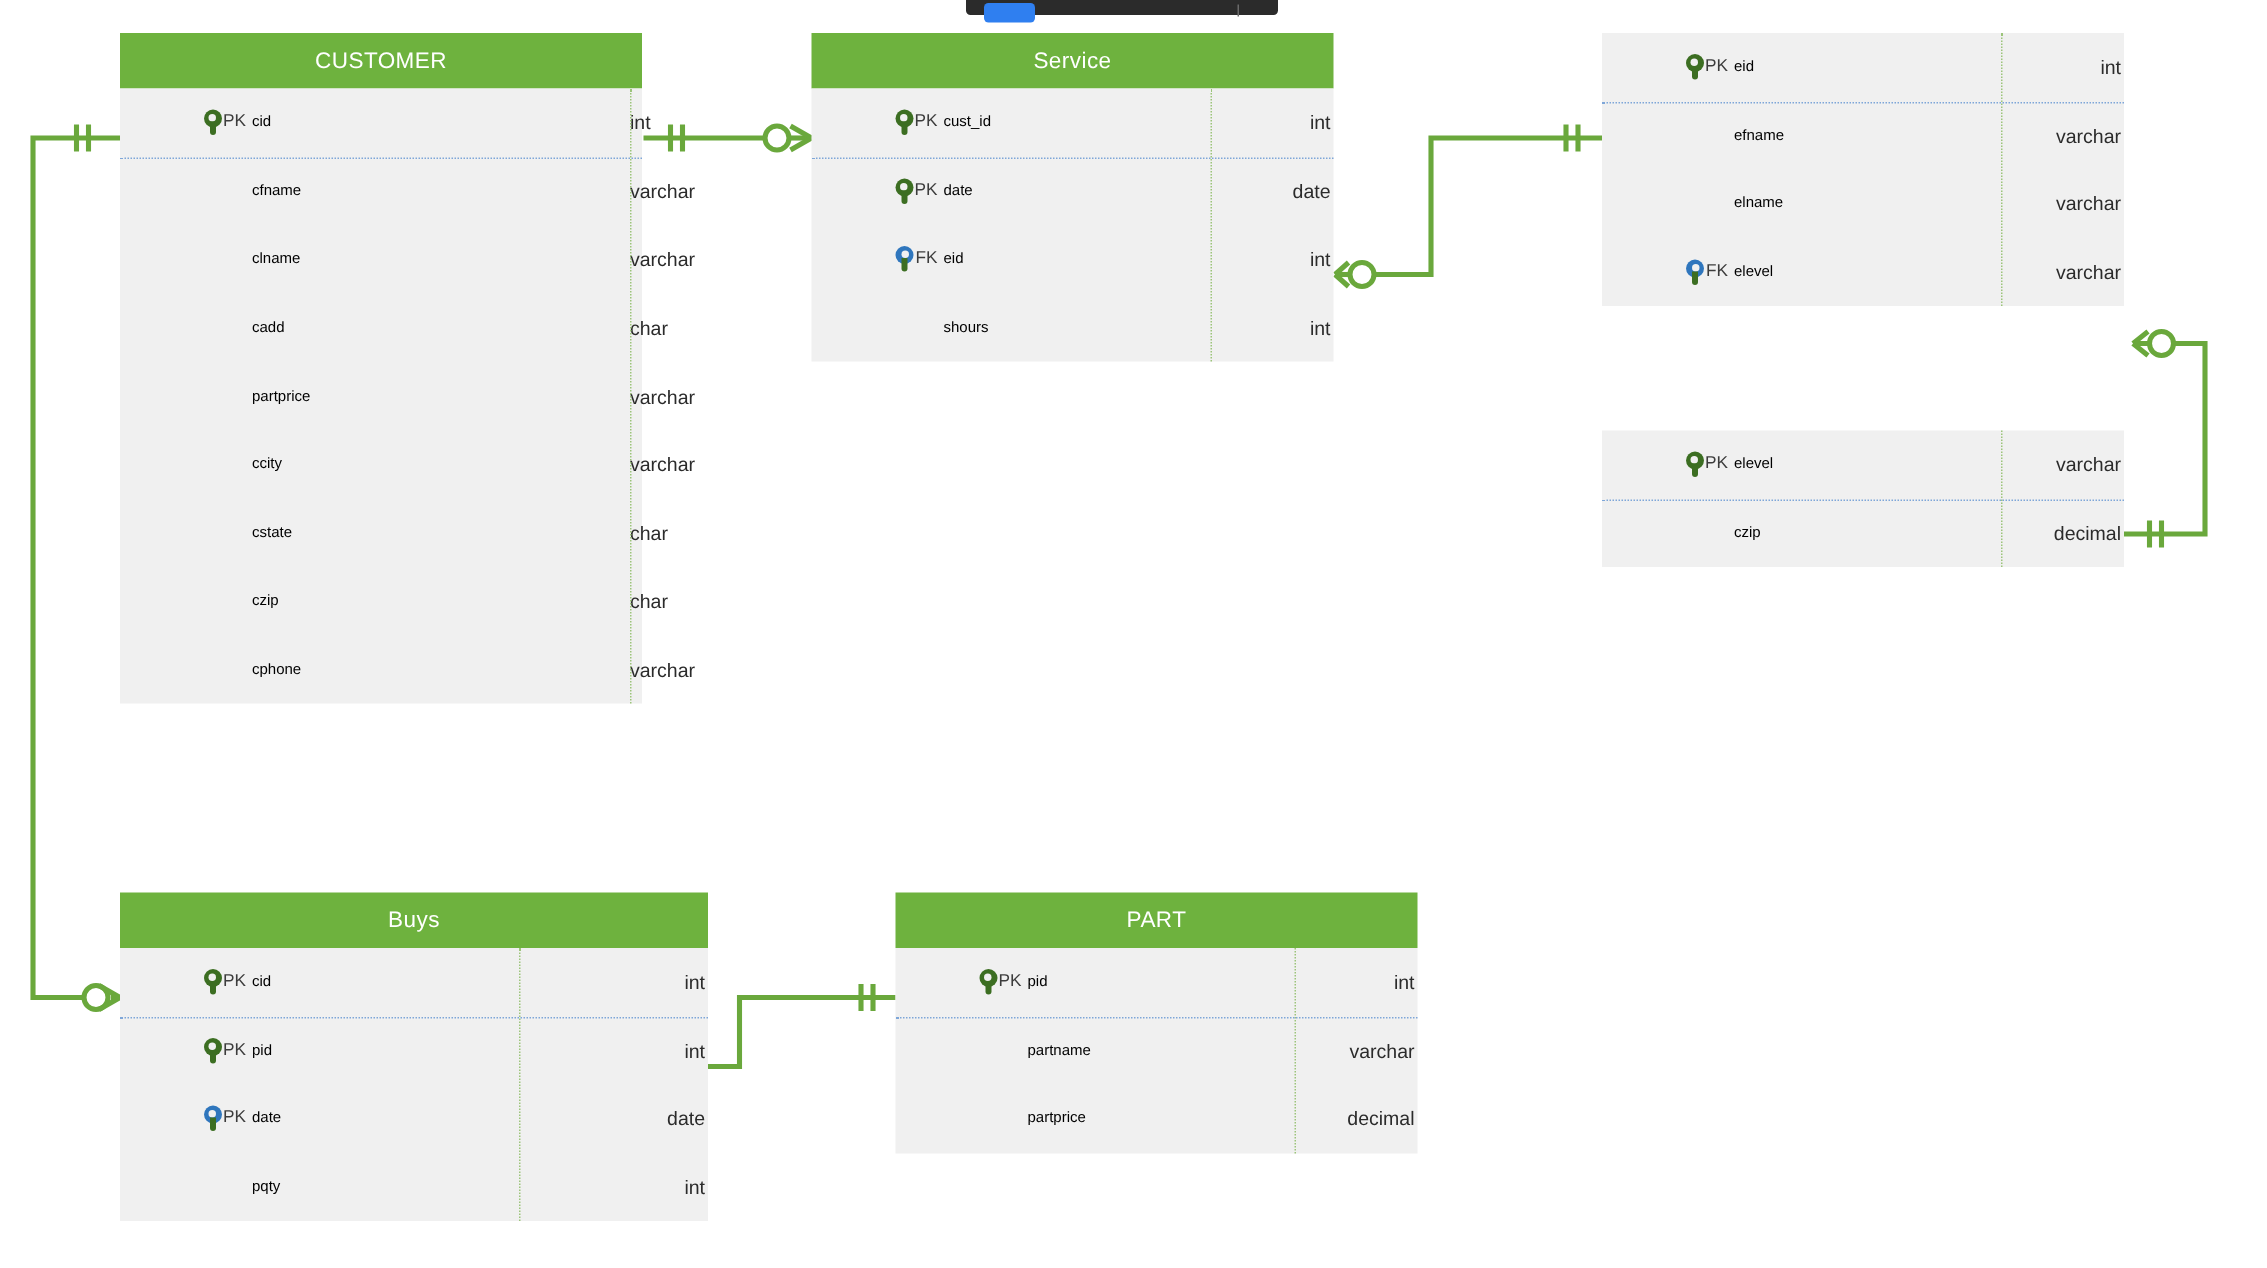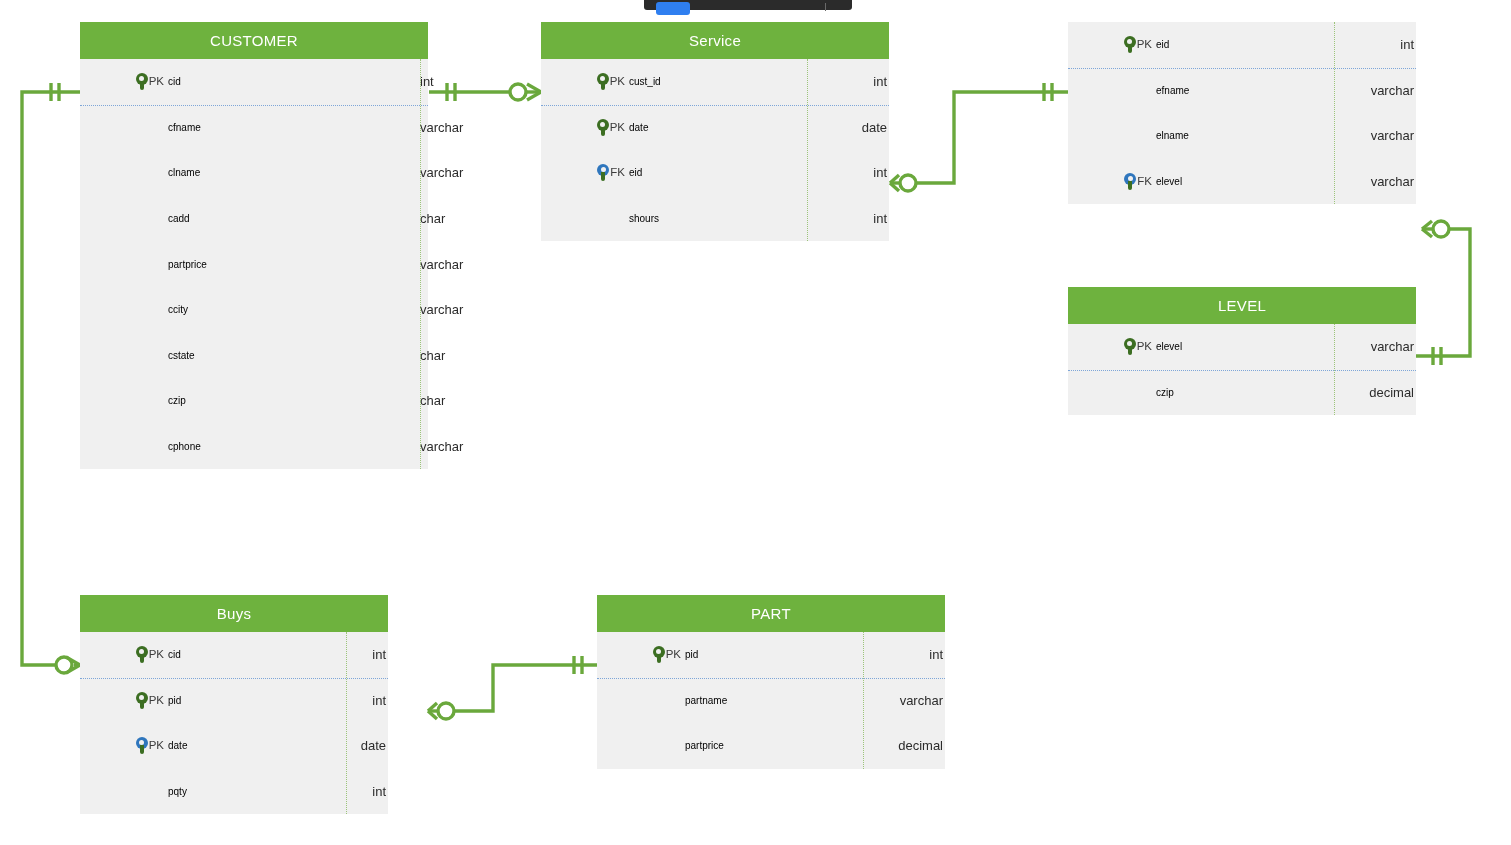--- a/index.html
+++ b/index.html
@@ -267,42 +267,41 @@
             <span class="keytag">FK</span>
           </div>
           <div class="name">elevel</div>
           <div class="type" style="width: 82px;">varchar</div>
         </div>
         <div class="vdiv" style="left: 266px;"></div>
         <div class="pkdiv" style="top: 45.6px;"></div>
       </div>
     </div>
     <div class="entity" style="left: 1068px; top: 287px; width: 348px;">
-      <div class="hdr">LEVEL</div>
       <div class="body" style="height: 91.2px;">
         <div class="row">
           <div class="keycell">
             <span class="keyicon">
               <i></i>
             </span>
             <span class="keytag">PK</span>
           </div>
           <div class="name">elevel</div>
           <div class="type" style="width: 82px;">varchar</div>
         </div>
         <div class="row">
           <div class="keycell"></div>
           <div class="name">czip</div>
           <div class="type" style="width: 82px;">decimal</div>
         </div>
         <div class="vdiv" style="left: 266px;"></div>
         <div class="pkdiv" style="top: 45.6px;"></div>
       </div>
     </div>
-    <div class="entity" style="left: 80px; top: 595px; width: 308px;">
+    <div class="entity" style="left: 80px; top: 595px; width: 392px;">
       <div class="hdr">Buys</div>
       <div class="body" style="height: 182.4px;">
         <div class="row">
           <div class="keycell">
             <span class="keyicon">
               <i></i>
             </span>
             <span class="keytag">PK</span>
           </div>
           <div class="name">cid</div>

